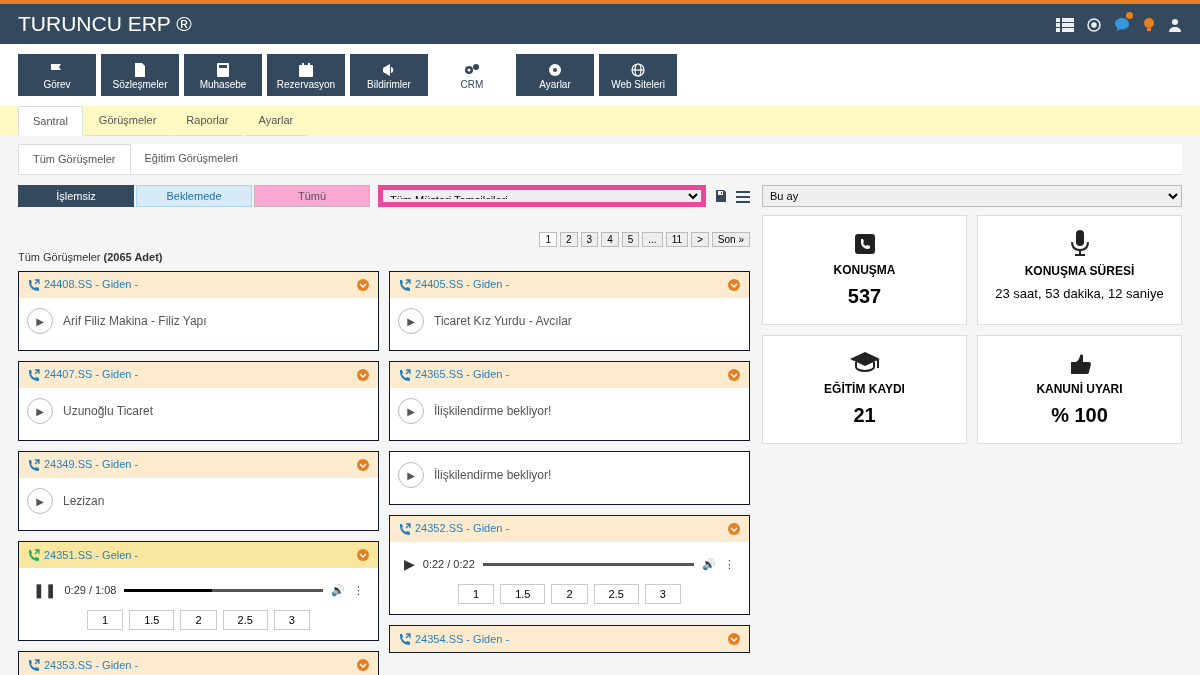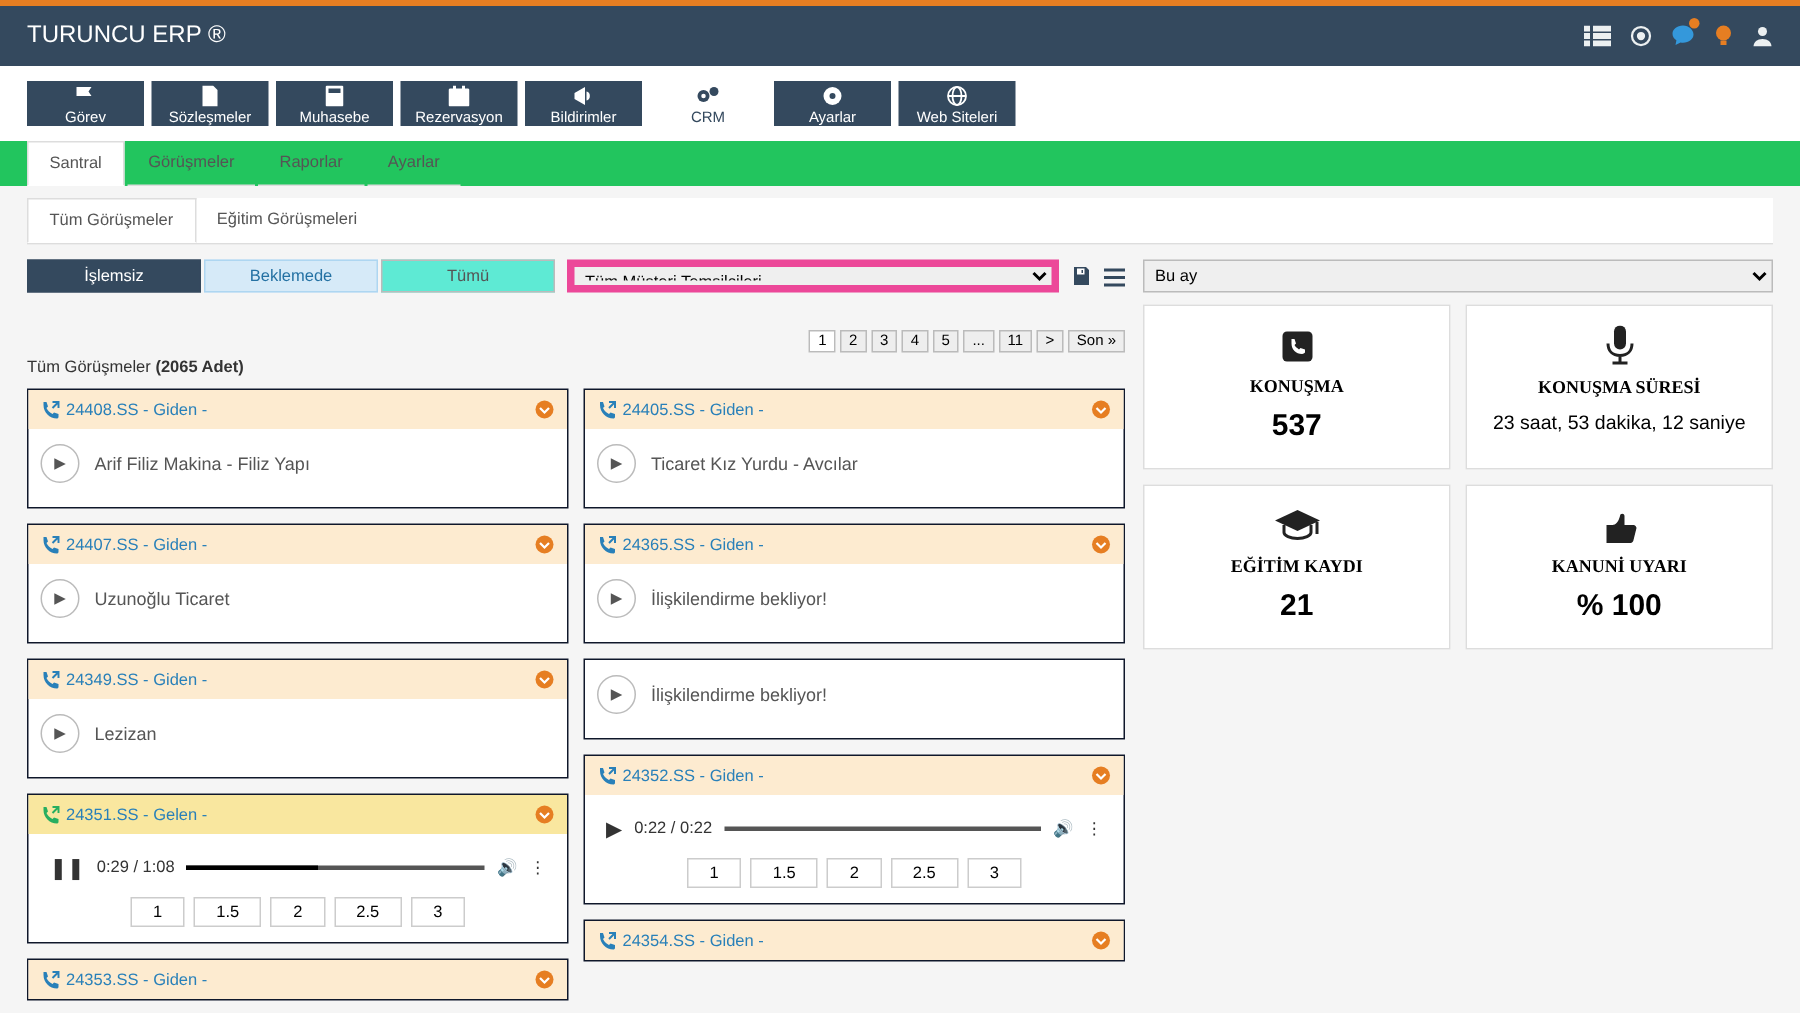--- a/index.html
+++ b/index.html
@@ -1,40 +1,40 @@
 <!DOCTYPE html>
 <html><head>
 <meta charset="utf-8">
 <style>
 * { margin:0; padding:0; box-sizing:border-box; font-family: Arial, sans-serif; }
 body { background:#f5f5f5; }
 .top-accent { height:4px; background:#e67e22; }
 .header { background:#34495e; color:#fff; padding:8px 18px; display:flex; justify-content:space-between; align-items:center; height:40px;}
-.header .title { font-size:16px; }
+.header .title { font-size:21px; }
 .header-icons { display:flex; gap:12px; align-items:center;}
 .header-icons span { cursor:pointer; color:#ecf0f1; }
 .nav { padding:10px 18px; display:flex; gap:5px; flex-wrap:wrap; background:#fff;}
-.nav-btn { width:78px; height:30px; background:#34495e; color:#fff; display:flex; flex-direction:column; align-items:center; justify-content:center; cursor:pointer; font-size:10px; gap:2px;}
+.nav-btn { width:78px; height:42px; background:#34495e; color:#fff; display:flex; flex-direction:column; align-items:center; justify-content:center; cursor:pointer; font-size:10px; gap:2px;}
 .nav-btn.active { background:#fff; color:#34495e; }
 .nav-btn .ico { font-size:14px; }
-.tabs { padding:0 18px; display:flex; gap:2px; background:#22c55e;}
+.tabs { padding:0 18px; display:flex; gap:2px; background:#fef9c3;}
 .tab { padding:8px 14px; font-size:11px; color:#555; cursor:pointer; border-bottom:1px solid #ddd;}
 .tab.active { border:1px solid #ddd; border-bottom:1px solid #fff; background:#fff; }
 .subtabs { margin:8px 18px 0 18px; display:flex; border-bottom:1px solid #ddd; background:#fff;}
 .subtab { padding:8px 14px; font-size:11px; color:#555; cursor:pointer; }
 .subtab.active { border:1px solid #ddd; border-bottom:1px solid #fff; background:#fff;}
 .main { padding:10px 18px; display:flex; gap:12px; }
 .left { flex: 1; }
 .right { width:420px; }
 .filter-row { display:flex; gap:8px; margin-bottom:8px; align-items:center;}
 .filter-btn-grp { display:flex; gap:2px; }
 .fbtn { width:116px; font-size:11px; padding:4px 0; text-align:center; cursor:pointer; border:1px solid #bbb;}
 .fbtn.darkblue { background:#34495e; color:#fff; border-color:#34495e;}
 .fbtn.lightblue { background:#d6eaf8; color:#2471a3; border-color:#aed6f1;}
-.fbtn.gray { background:#5eead4; color:#555;}
+.fbtn.gray { background:#f9a8d4; color:#555;}
 .sel { flex:1; font-size:11px; padding:3px; height:22px; border:5px solid #ec4899;}
 .ic-small { font-size:13px; color:#34495e; cursor:pointer;}
 .right-sel { width:100%; font-size:11px; padding:3px; height:22px; border:1px solid #bbb;}
 .count-row { display:flex; justify-content:space-between; align-items:center; margin:6px 0 8px 0;}
 .count-label { font-size:11px; color:#333;margin-top:36px;}
 .pager { display:flex; gap:3px;}
 .pg { border:1px solid #bbb; padding:1px 5px; font-size:10px; background:#eee; cursor:pointer;}
 .pg.active { background:#fff;}
 .cards-row { display:flex; gap:10px;}
 .cards-col { flex:1; display:flex; flex-direction:column; gap:10px;}
@@ -48,21 +48,21 @@
 .play-circle { width:26px; height:26px; border:1px solid #bbb; border-radius:50%; display:flex; align-items:center; justify-content:center; font-size:10px; cursor:pointer; color:#555;}
 .audio-body { padding:10px 8px;}
 .audio-bar { display:flex; align-items:center; gap:8px; font-size:11px; color:#333; padding:4px 6px;}
 .audio-bar .track { flex:1; height:3px; background:#555; position:relative;}
 .audio-bar .track .prog { position:absolute; left:0; top:0; height:100%; background:#000;}
 .speed-row { display:flex; gap:6px; justify-content:center; margin-top:8px;}
 .spd { border:1px solid #ccc; padding:3px 14px; font-size:11px; cursor:pointer; background:#fff;}
 .stats { display:flex; gap:10px; flex-wrap:wrap; margin-top:4px;}
 .stat-card { width:calc(50% - 5px); border:1px solid #ddd; background:#fff; padding:12px 8px 16px 8px; text-align:center;}
 .stat-card .bigico { font-size:24px; margin-bottom:6px;}
-.stat-card .label { font-size:12px; font-weight:bold; margin-bottom:8px;font-family:Liberation Serif, serif;}
+.stat-card .label { font-size:12px; font-weight:bold; margin-bottom:8px;}
 .stat-card .val { font-size:20px; font-weight:bold;}
 .stat-card .valtxt { font-size:13px;}
 svg { vertical-align:middle; }
 </style>
 </head>
 <body>
 
 <div class="top-accent"></div>
 
 <div class="header">

